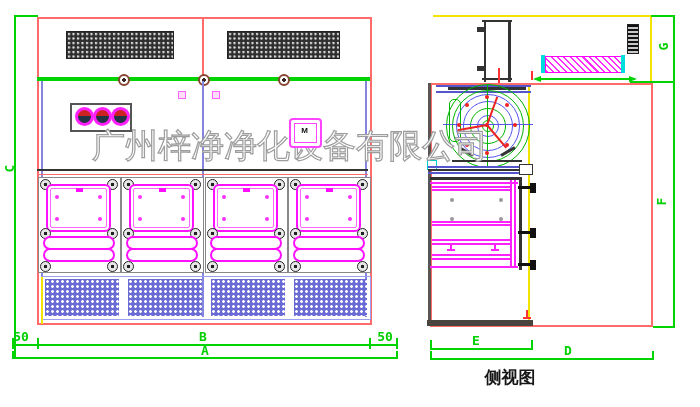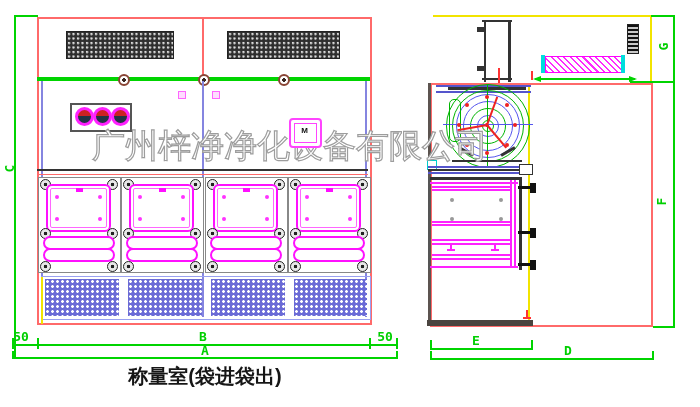--- a/index.html
+++ b/index.html
@@ -178,21 +178,20 @@
   <div class="abs g" style="left:369px;top:338px;width:1.5px;height:11px;"></div>
   <div class="abs g" style="left:396px;top:338px;width:1.5px;height:11px;"></div>
   <div class="abs dim" style="left:8px;top:330px;width:26px;">50</div>
   <div class="abs dim" style="left:195px;top:330px;width:16px;">B</div>
   <div class="abs dim" style="left:372px;top:330px;width:26px;">50</div>
   <div class="abs g" style="left:12px;top:357px;width:386px;height:1.5px;"></div>
   <div class="abs g" style="left:12px;top:351px;width:1.5px;height:8px;"></div>
   <div class="abs g" style="left:396px;top:351px;width:1.5px;height:8px;"></div>
   <div class="abs dim" style="left:197px;top:344px;width:16px;">A</div>
 
-  <div class="abs caption" style="left:60px;top:363px;width:290px;text-align:center;font-size:20px;">称量室(袋进袋出)</div>
 
   <div class="abs y" style="left:433px;top:15px;width:219px;height:2px;"></div>
   <div class="abs y" style="left:650px;top:15px;width:2px;height:68px;"></div>
 
   <div class="abs g" style="left:673px;top:15px;width:1.5px;height:313px;"></div>
   <div class="abs g" style="left:651px;top:15px;width:23px;height:1.5px;"></div>
   <div class="abs g" style="left:630px;top:81px;width:44px;height:1.5px;"></div>
   <div class="abs g" style="left:653px;top:326px;width:21px;height:1.5px;"></div>
   <div class="abs dim vdim" style="left:655px;top:40px;width:16px;">G</div>
   <div class="abs dim vdim" style="left:653px;top:195px;width:16px;">F</div>
@@ -294,15 +293,16 @@
 
   <div class="abs g" style="left:430px;top:340px;width:1.5px;height:10px;"></div>
   <div class="abs g" style="left:531px;top:340px;width:1.5px;height:10px;"></div>
   <div class="abs g" style="left:430px;top:348px;width:103px;height:1.5px;"></div>
   <div class="abs dim" style="left:468px;top:334px;width:16px;">E</div>
   <div class="abs g" style="left:430px;top:358px;width:224px;height:1.5px;"></div>
   <div class="abs g" style="left:652px;top:351px;width:1.5px;height:9px;"></div>
   <div class="abs g" style="left:430px;top:351px;width:1.5px;height:9px;"></div>
   <div class="abs dim" style="left:560px;top:344px;width:16px;">D</div>
 
+  <div class="abs caption" style="left:440px;top:366px;width:140px;text-align:center;font-size:17px;">侧视图</div>
 
   <div class="abs" id="watermark">广州梓净净化设备有限公司</div>
 </div>
 
 </body></html>

